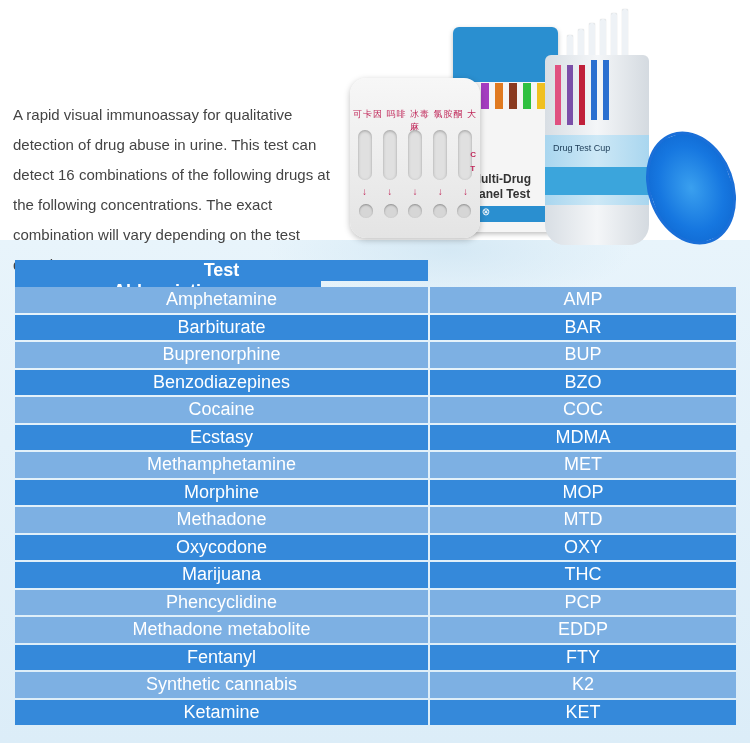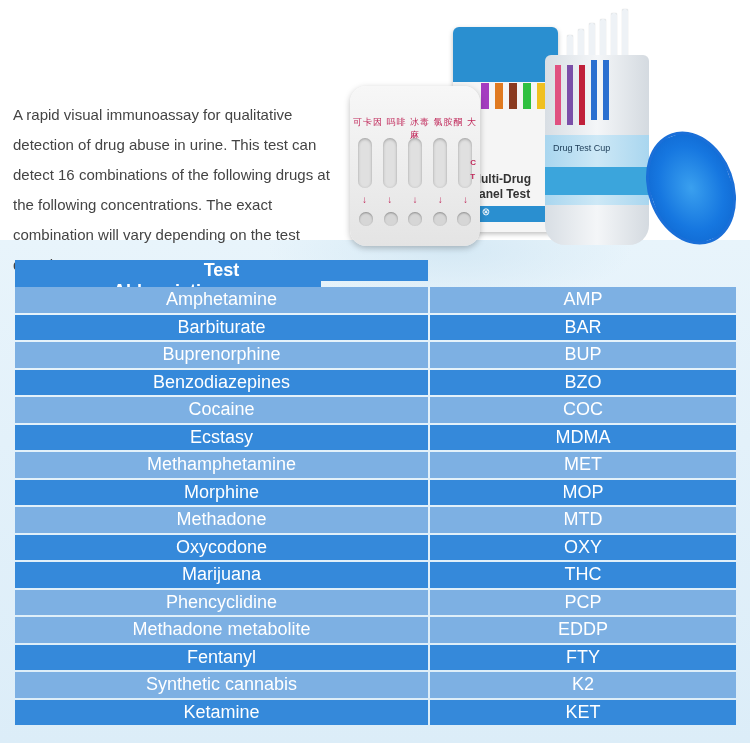--- a/index.html
+++ b/index.html
@@ -20,21 +20,21 @@
         radial-gradient(ellipse 200px 90px at 120px 680px, rgba(200,222,238,0.5), transparent 70%),
         radial-gradient(ellipse 260px 80px at 450px 10px, rgba(205,228,242,0.7), transparent 70%);
     }
     .intro {
       position: absolute; left: 13px; top: 85px; width: 320px;
       font-size: 15px; line-height: 30px; color: #444444;
     }
     
     .products { position: absolute; left: 345px; top: 0; width: 405px; height: 250px; }
     .cassette {
-      position: absolute; left: 5px; top: 86px; width: 130px; height: 160px;
+      position: absolute; left: 5px; top: 78px; width: 130px; height: 160px;
       background: linear-gradient(180deg, #f7f7f7, #e4e4e4);
       border-radius: 16px; box-shadow: 0 2px 6px rgba(0,0,0,0.25); z-index: 3;
     }
     .cassette .labels { position: absolute; top: 30px; left: 0; width: 100%; text-align: center; font-size: 9px; color: #c0285a; letter-spacing: 1px; }
     .cassette .wells { position: absolute; top: 52px; left: 8px; right: 8px; display: flex; justify-content: space-between; }
     .cassette .well { width: 14px; height: 50px; background: #e0e0e0; border-radius: 7px; box-shadow: inset 0 1px 3px rgba(0,0,0,0.3); }
     .cassette .arrows { position: absolute; top: 108px; left: 12px; right: 12px; display: flex; justify-content: space-between; color: #c0285a; font-size: 10px; }
     .cassette .holes { position: absolute; top: 126px; left: 9px; right: 9px; display: flex; justify-content: space-between; }
     .cassette .hole { width: 14px; height: 14px; border-radius: 50%; background: #d6d6d6; box-shadow: inset 0 1px 2px rgba(0,0,0,0.35); }
     .cassette .ct { position: absolute; right: 4px; top: 70px; font-size: 8px; color: #c0285a; line-height: 14px; font-weight: bold; }

